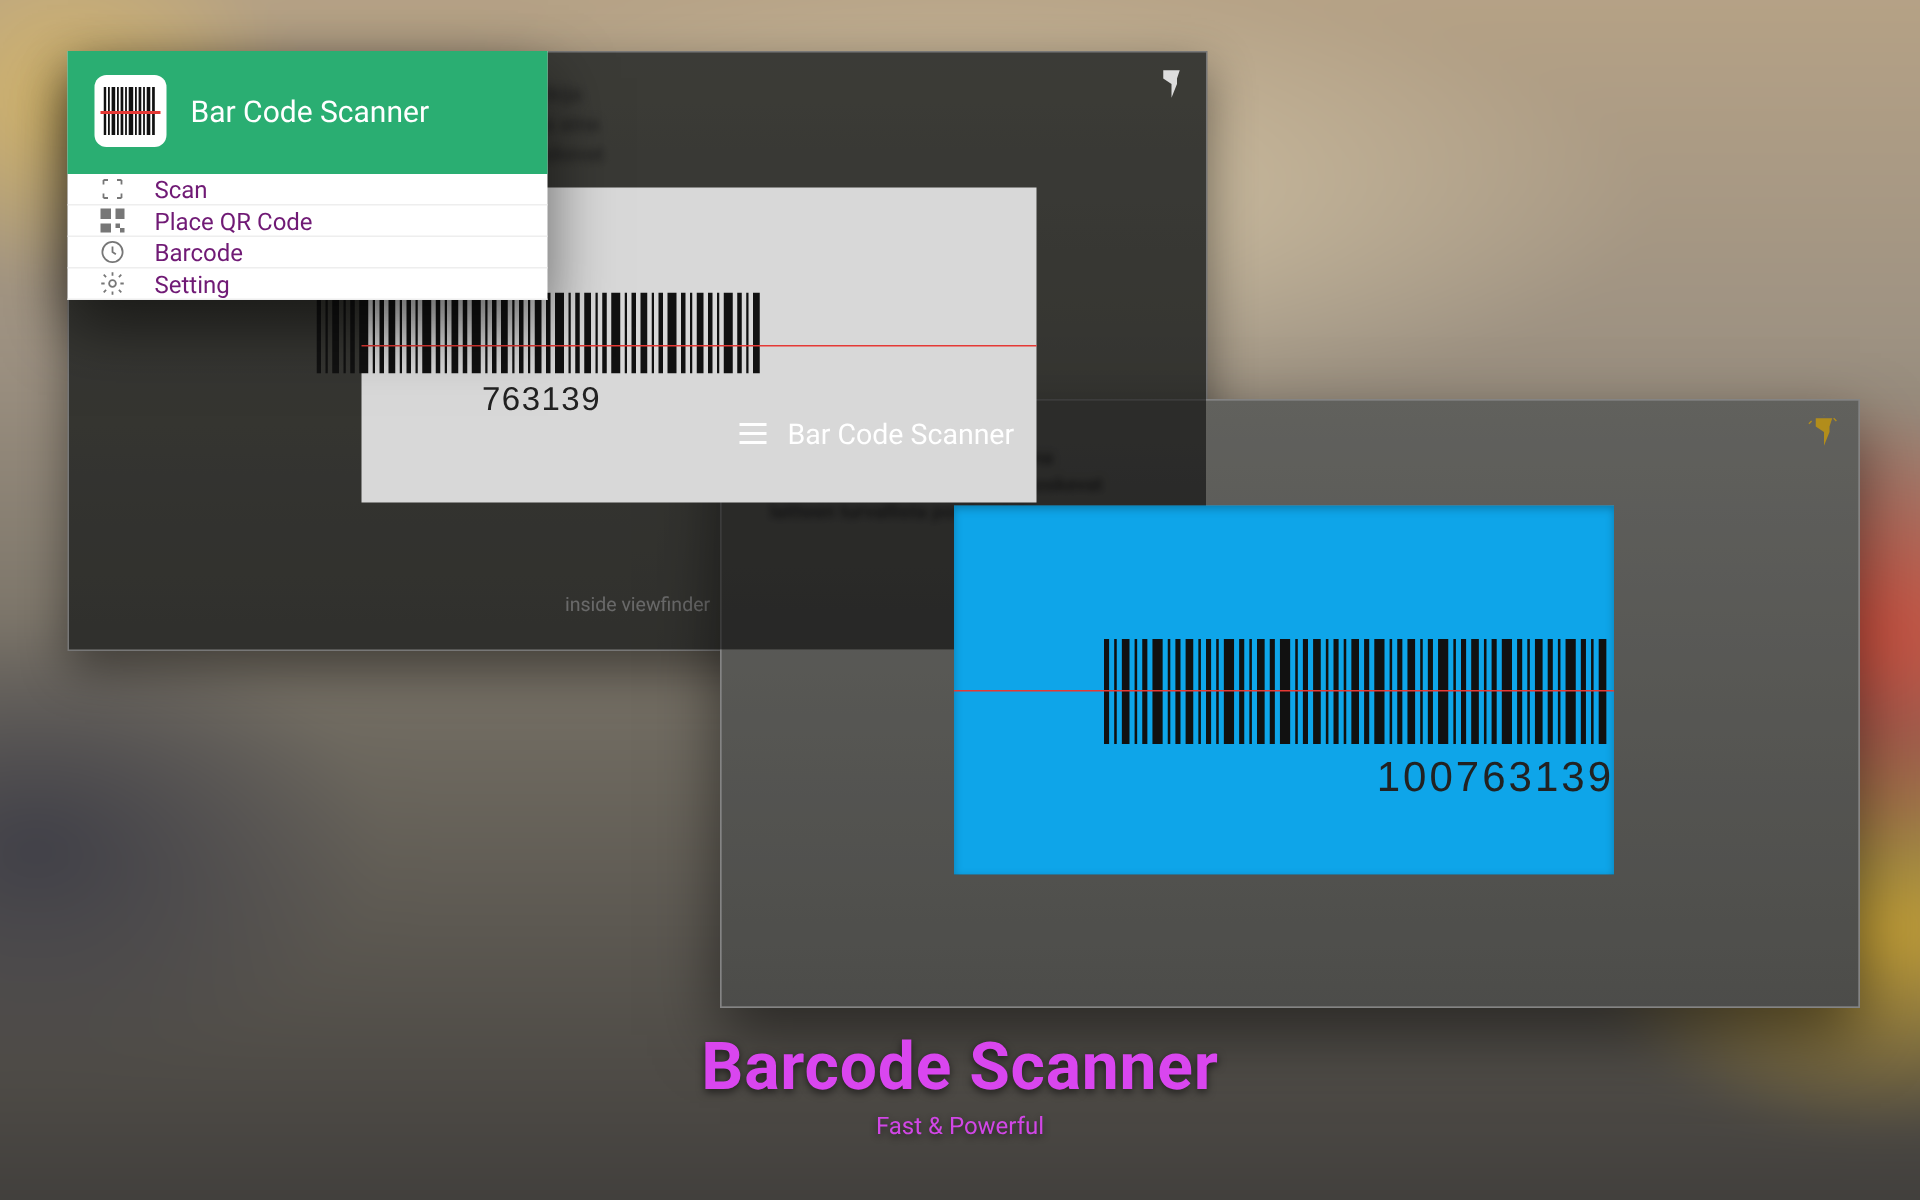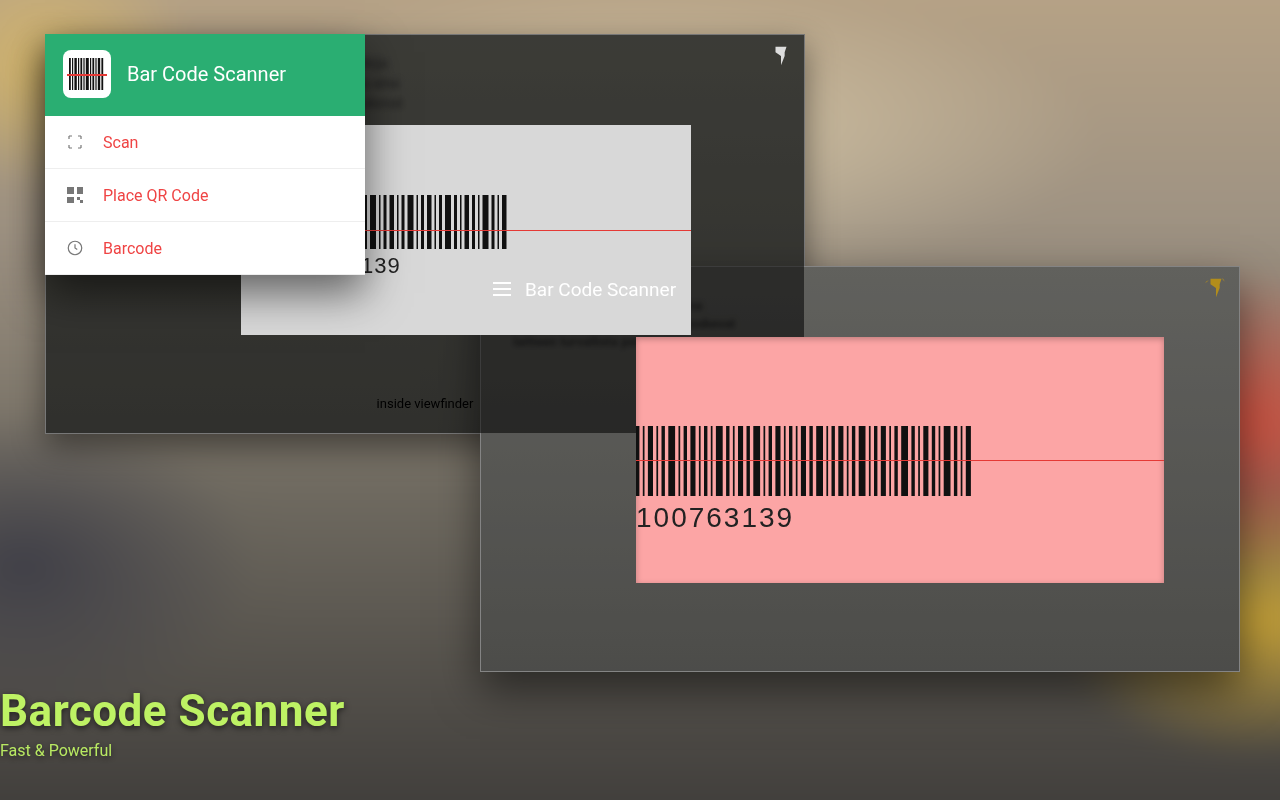--- a/index.html
+++ b/index.html
@@ -48,21 +48,21 @@
   }
   .back-window .vf .barcode-wrap {
     position: absolute; left: -30px; top: 70px; width: 300px;
   }
   .back-window .scanline {
     position: absolute; left: 0; right: 0; top: 50%;
     height: 1px; background: #e53935;
   }
   .back-window .hint {
     position: absolute; left: 0; right: 0; bottom: 22px;
-    text-align: center; color: #000000; font-size: 13px;
+    text-align: center; color: #e5e5e5; font-size: 13px;
   }
   .back-window .blurtext {
     position: absolute; left: 210px; top: 18px;
     filter: blur(3px);
     color: #4a4a4a;
   }
   .back-window .blurtext span { display:block; font-weight:600; font-size:14px; line-height:20px;}
 
   
   .front-window {
@@ -101,24 +101,24 @@
     position: absolute; left: 32px; top: 12px;
     filter: blur(2.5px);
     color: #3d3d3d;
     z-index: 0;
   }
   .front-window .blurtext span { display:block; font-weight:600; font-size:13px; line-height:18px;}
 
   .front-window .vf {
     position: absolute;
     left: 155px; top: 70px;
-    width: 528px; height: 246px;
-    background: #fca5a5;
+    width: 440px; height: 246px;
+    background: #0ea5e9;
     z-index: 2;
-    display: flex; flex-direction: column; align-items: flex-start; justify-content: center;
+    display: flex; flex-direction: column; align-items: flex-end; justify-content: center;
     box-shadow: 0 2px 6px rgba(0,0,0,0.25) inset;
   }
   .front-window .vf .barcode-wrap { width: 340px; margin-top: 40px; position: relative;}
   .front-window .vf .num {
     font-family: Arial, sans-serif; letter-spacing: 2px;
     font-size: 28px; color: #222; margin-top: 6px;
   }
   .front-window .scanline {
     position: absolute; left: 0; right: 0; top: 50%;
     height: 1px; background: #e53935; z-index:3;
@@ -153,40 +153,40 @@
     background: #fff; display:flex; align-items:center; justify-content:center;
     position: relative; overflow:hidden;
   }
   .menu .header .appicon .mini { width:36px; position:relative;}
   .menu .header .appicon .mini .scan { position:absolute; left:-2px; right:-2px; top:50%; height:1.5px; background:#e53935;}
   .menu .header .title { font-size: 20px; font-weight: 400;}
 
   .menu .item {
     display: flex; align-items: center;
     gap: 18px;
-    padding: 16px 20px;
+    padding: 0 20px;
     border-bottom: 1px solid #eee;
-    color: #ef4444; font-size: 16px;
+    color: #701a75; font-size: 16px;
     cursor: pointer;
   }
   .menu .item .ico { width: 20px; height: 20px; display:flex; align-items:center; justify-content:center; color:#777;}
   .menu .item .ico svg { width:18px; height:18px; stroke:#777; fill:none; stroke-width:1.6;}
   .menu .qr-ico { display:grid; grid-template-columns:1fr 1fr; grid-template-rows:1fr 1fr; gap:3px; width:16px; height:16px;}
   .menu .qr-ico i { background:#777;}
   .menu .qr-ico i.sp { background:transparent; position:relative;}
   .menu .qr-ico i.sp::before, .menu .qr-ico i.sp::after {
     content:""; position:absolute; background:#777; width:3px; height:3px;
   }
   .menu .qr-ico i.sp::before { left:0; top:0;}
   .menu .qr-ico i.sp::after { right:0; bottom:0;}
 
   
   .caption {
     position: absolute; left: 0; right: 0; bottom: 40px;
-    text-align: left; color: #bef264;
+    text-align: center; color: #d946ef;
     text-shadow: 0 2px 6px rgba(0,0,0,0.6);
   }
   .caption h1 { font-size: 44px; font-weight: 700; letter-spacing: 0.5px;}
   .caption p { font-size: 16px; font-weight: 400; margin-top: 4px; opacity: 0.95;}
 
   
   .barcode-svg { display:block; width:100%; height:70px;}
   .barcode-svg rect { fill:#111; }
   .barcode-small .barcode-svg { height: 54px;}
   .barcode-small .num {
@@ -404,20 +404,29 @@
     <div class="item">
       <span class="ico">
         <svg viewBox="0 0 24 24">
             <circle cx="12" cy="12" r="9"></circle>
             <path d="M12 7v5l3 2"></path>
           </svg>
       </span>
       <span>Barcode</span>
     </div>
 
+    <div class="item">
+      <span class="ico">
+        <svg viewBox="0 0 24 24">
+            <circle cx="12" cy="12" r="3"></circle>
+            <path d="M12 2v3M12 19v3M4.2 4.2l2.1 2.1M17.7 17.7l2.1 2.1M2 12h3M19 12h3M4.2 19.8l2.1-2.1M17.7 6.3l2.1-2.1"></path>
+          </svg>
+      </span>
+      <span>Setting</span>
+    </div>
   </div>
 
   <div class="caption">
     <h1>Barcode Scanner</h1>
     <p>Fast &amp; Powerful</p>
   </div>
 
 </div>
 
 </body></html>

